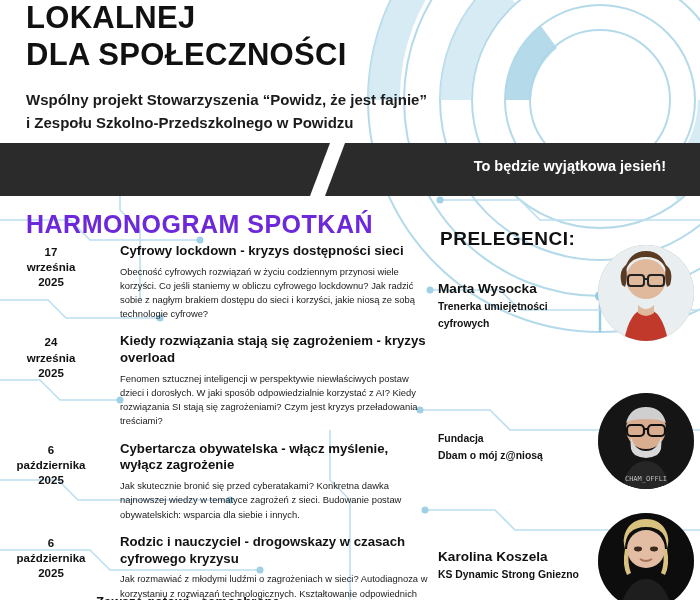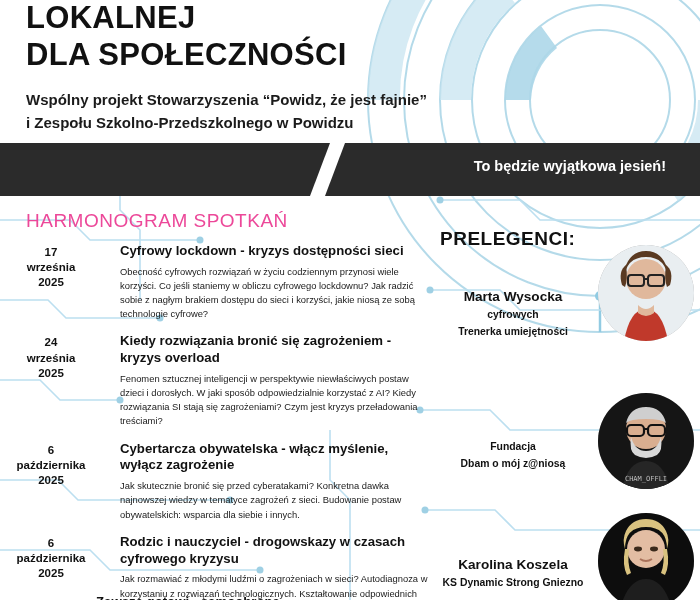--- a/index.html
+++ b/index.html
@@ -73,24 +73,24 @@
     font-weight: bold;
     color: #ffffff;
     z-index: 6;
   }
 
   
   .harmonogram {
     position: absolute;
     left: 26px;
     top: 210px;
-    font-size: 19px;
-    font-weight: normal;
+    font-size: 25px;
+    font-weight: bold;
     letter-spacing: .5px;
-    color: #ec4899;
+    color: #6d28d9;
     z-index: 5;
   }
   .prelegenci {
     position: absolute;
     left: 440px;
     top: 228px;
     font-size: 19px;
     font-weight: bold;
     letter-spacing: .5px;
     color: #111111;
@@ -140,23 +140,23 @@
     width: 96px;
     height: 96px;
     border-radius: 50%;
     overflow: hidden;
     background: #a3a3a3;
   }
   .sp-photo svg { display: block; }
   .sp-text {
     position: absolute;
     right: 112px;
-    top: 44px;
+    top: 36px;
     width: 150px;
-    text-align: center;
+    text-align: left;
   }
   .sp-name {
     font-size: 13.6px;
     font-weight: bold;
     color: #111111;
     line-height: 1.2;
   }
   .sp-role {
     margin-top: 3px;
     font-size: 10.4px;
@@ -276,21 +276,21 @@
     </div>
   </div>
 
   <div class="sched-row">
     <div class="sched-date">
       <div>24</div>
       <div>września</div>
       <div>2025</div>
     </div>
     <div class="sched-body">
-      <div class="sched-title">Kiedy rozwiązania bronić się zagrożeniem - kryzys overload</div>
+      <div class="sched-title">Kiedy rozwiązania stają się zagrożeniem - kryzys overload</div>
       <div class="sched-desc">Fenomen sztucznej inteligencji w perspektywie niewłaściwych postaw dzieci i dorosłych. W jaki sposób odpowiedzialnie korzystać z AI? Kiedy rozwiązania SI stają się zagrożeniami? Czym jest kryzys przeładowania treściami?</div>
     </div>
   </div>
 
   <div class="sched-row">
     <div class="sched-date">
       <div>6</div>
       <div>października</div>
       <div>2025</div>
     </div>
@@ -328,22 +328,22 @@
         <path d="M72,40 q4,-14 -4,-20 q-2,14 1,22z" fill="#5a3a22"></path>
         <rect x="30" y="30" width="16" height="11" rx="3" fill="none" stroke="#222" stroke-width="2"></rect>
         <rect x="50" y="30" width="16" height="11" rx="3" fill="none" stroke="#222" stroke-width="2"></rect>
         <path d="M46,34 h4" stroke="#222" stroke-width="2"></path>
         <path d="M26,96 q6,-32 22,-32 q16,0 22,32z" fill="#c0392b"></path>
         <path d="M40,60 q8,8 16,0 l0,8 q-8,6 -16,0z" fill="#e0b89c"></path>
       </svg>
     </div>
     <div class="sp-text">
       <div class="sp-name">Marta Wysocka</div>
+      <div class="sp-role">Trenerka umiejętności</div>
       <div class="sp-role">cyfrowych</div>
-      <div class="sp-role">Trenerka umiejętności</div>
     </div>
   </div>
 
   <div class="speaker-abs sp2" style="position:absolute;top:148px;">
     <div class="sp-photo">
       <svg width="96" height="96" viewBox="0 0 96 96">
         <rect width="96" height="96" fill="#151515"></rect>
         <circle cx="48" cy="36" r="20" fill="#d9ae90"></circle>
         <path d="M28,30 q4,-16 20,-16 q16,0 20,16 q-4,-4 -20,-4 q-16,0 -20,4z" fill="#cfcfcf"></path>
         <rect x="29" y="32" width="17" height="11" rx="4" fill="none" stroke="#111" stroke-width="2.2"></rect>

